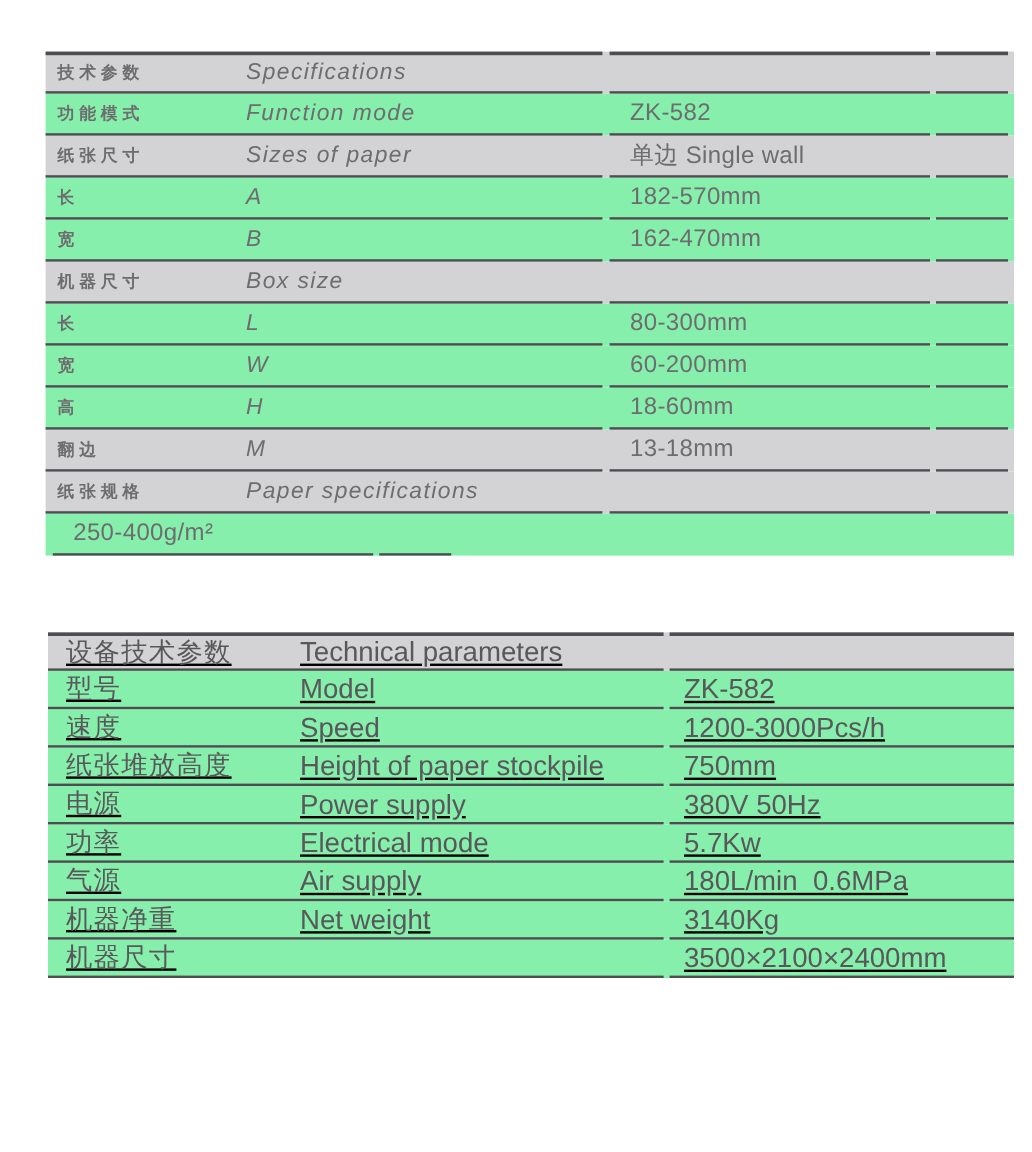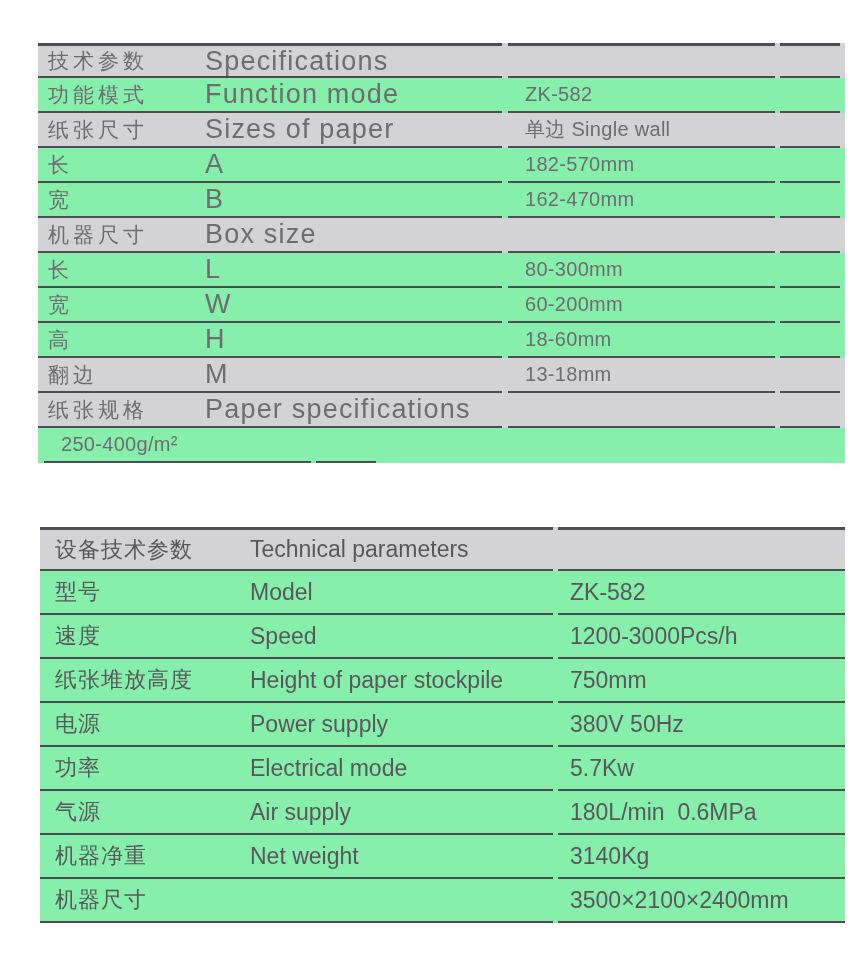--- a/index.html
+++ b/index.html
@@ -6,36 +6,36 @@
   body{
     width:860px;height:960px;background:#ffffff;position:relative;
     font-family:"Liberation Sans","DejaVu Sans",sans-serif;
     overflow:hidden;
   }
   .spec-table{position:absolute;}
   #table1{left:38px;top:43px;width:807px;}
   #table2{left:40px;top:527px;width:805px;}
   .row{display:flex;box-sizing:border-box;background:#86efac;}
   #table1 .row{height:35px;}
-  #table2 .row{height:44px;}
+  #table2 .row{height:32px;text-decoration:underline;}
   .row.gray{background:var(--gray,#d3d3d5);}
   .seg{box-sizing:border-box;height:100%;border-bottom:2px solid var(--line,#4c4e52);
        display:flex;align-items:center;overflow:visible;}
   .row.first .seg{border-top:3px solid var(--line,#4c4e52);}
   
   #table1 .seg-main{width:464px;}
   #table1 .seg-val{width:267px;margin-left:6px;padding-left:17px;}
   #table1 .seg-end{width:60px;margin-left:5px;}
   
   #table2 .seg-main{width:513px;}
   #table2 .seg-val{width:287px;margin-left:5px;padding-left:12px;}
   
   .c1{box-sizing:border-box;flex:0 0 auto;}
-  #table1 .c1{width:167px;padding-left:10px;font-size:21px;letter-spacing:4px;color:var(--t1,#6d6d6f);}
-  #table1 .c2{font-size:27px;letter-spacing:1.2px;color:var(--t1,#6d6d6f);}
+  #table1 .c1{width:167px;padding-left:10px;font-size:14px;letter-spacing:4px;color:var(--t1,#6d6d6f);font-weight:bold;}
+  #table1 .c2{font-size:19px;letter-spacing:1.2px;color:var(--t1,#6d6d6f);font-style:italic;}
   #table1 .val{font-size:20px;letter-spacing:0.3px;color:var(--t1,#6d6d6f);white-space:pre;}
   #table2 .c1{width:210px;padding-left:15px;font-size:22px;letter-spacing:1px;color:var(--t2,#58585a);}
   #table2 .c2{font-size:23px;color:var(--t2,#58585a);}
   #table2 .val{font-size:23px;color:var(--t2,#58585a);white-space:pre;}
   .c2.condensed{font-size:22px;transform:scaleX(0.62);transform-origin:0 50%;white-space:nowrap;}
   .c2{flex:1 1 auto;white-space:nowrap;}
 </style>
 </head>
 <body style="--gray: #d3d3d5; --line: #4c4e52; --t1: #6d6d6f; --t2: #58585a;">
 

